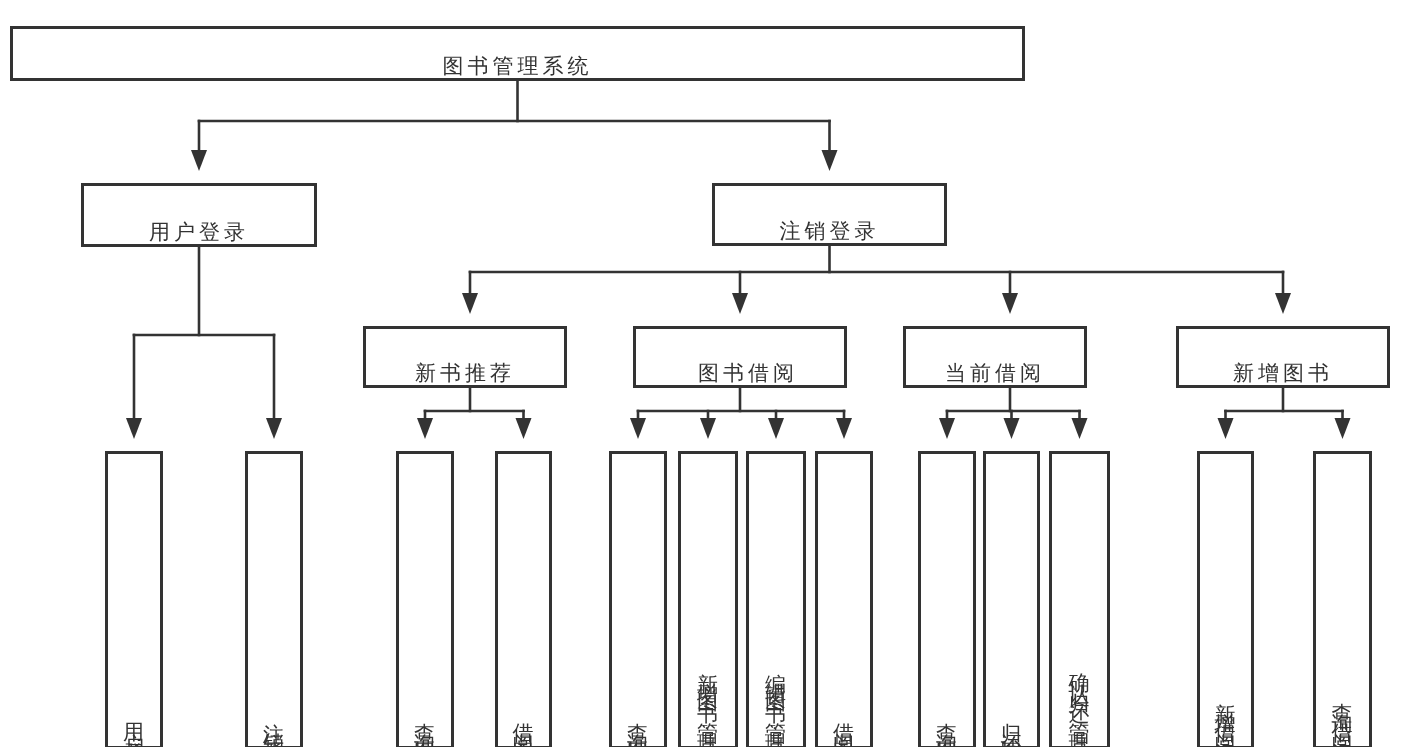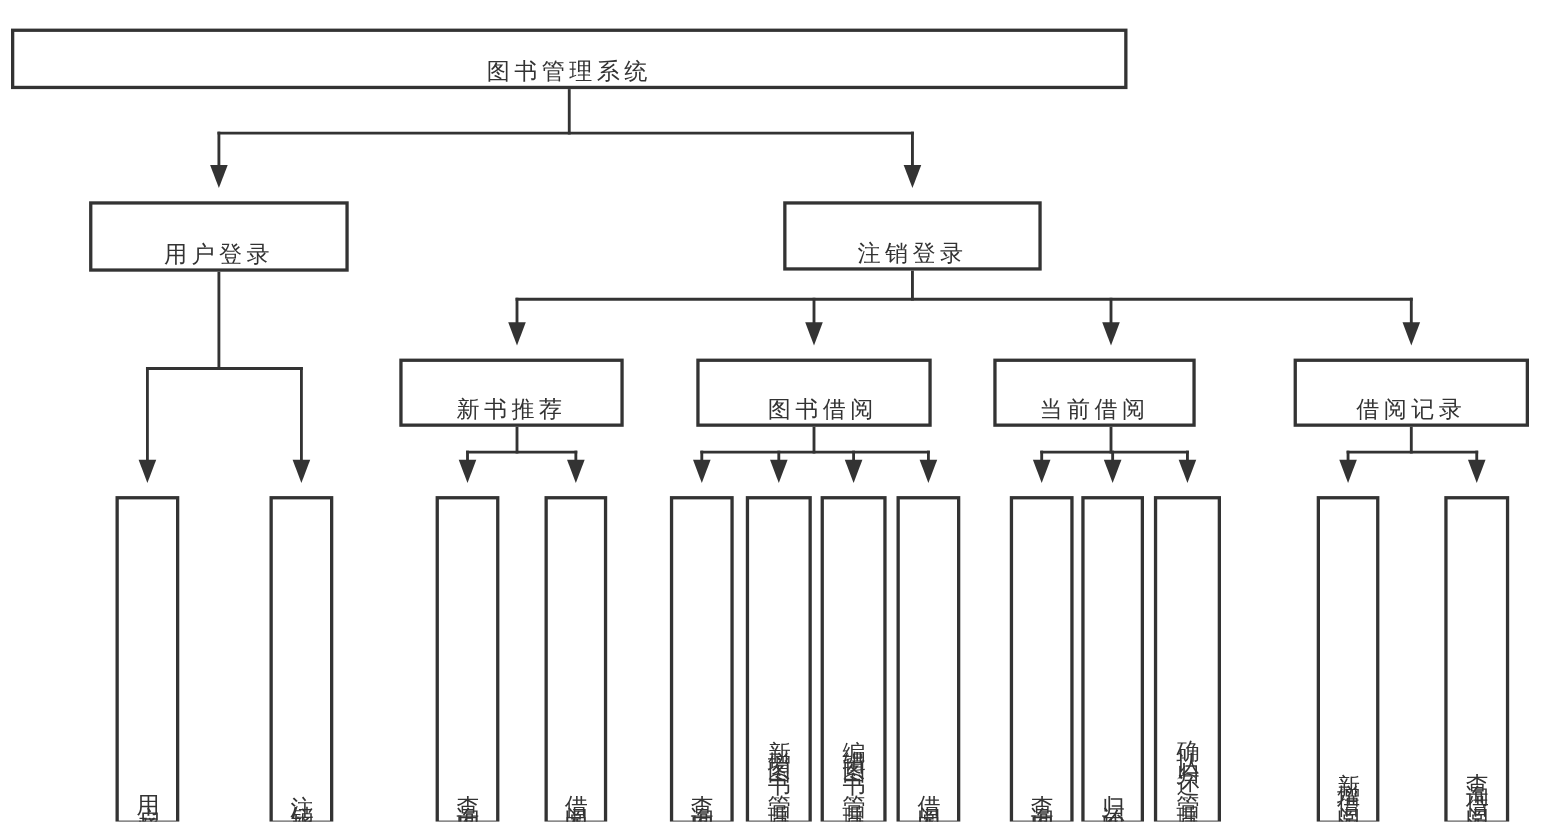--- a/index.html
+++ b/index.html
@@ -132,21 +132,21 @@
       <div class="node horizontal" style="left: 363px; top: 312px; width: 204px; height: 62px; border-color: rgb(51, 51, 51);">
         <span class="label">新书推荐</span>
       </div>
       <div class="node horizontal" style="left: 633px; top: 312px; width: 214px; height: 62px; border-color: rgb(51, 51, 51); padding-left: 16px;">
         <span class="label">图书借阅</span>
       </div>
       <div class="node horizontal" style="left: 903px; top: 312px; width: 184px; height: 62px; border-color: rgb(51, 51, 51);">
         <span class="label">当前借阅</span>
       </div>
       <div class="node horizontal" style="left: 1176px; top: 312px; width: 214px; height: 62px; border-color: rgb(51, 51, 51);">
-        <span class="label">借阅记录</span>
+        <span class="label">新增图书</span>
       </div>
       <div class="node vertical" style="left: 105px; top: 437px; width: 58px; height: 298px; border-color: rgb(51, 51, 51);">
         <span class="label">用户登录</span>
       </div>
       <div class="node vertical" style="left: 245px; top: 437px; width: 58px; height: 298px; border-color: rgb(51, 51, 51);">
         <span class="label">注销登录</span>
       </div>
       <div class="node vertical" style="left: 396px; top: 437px; width: 58px; height: 298px; border-color: rgb(51, 51, 51);">
         <span class="label">查询图书</span>
       </div>

